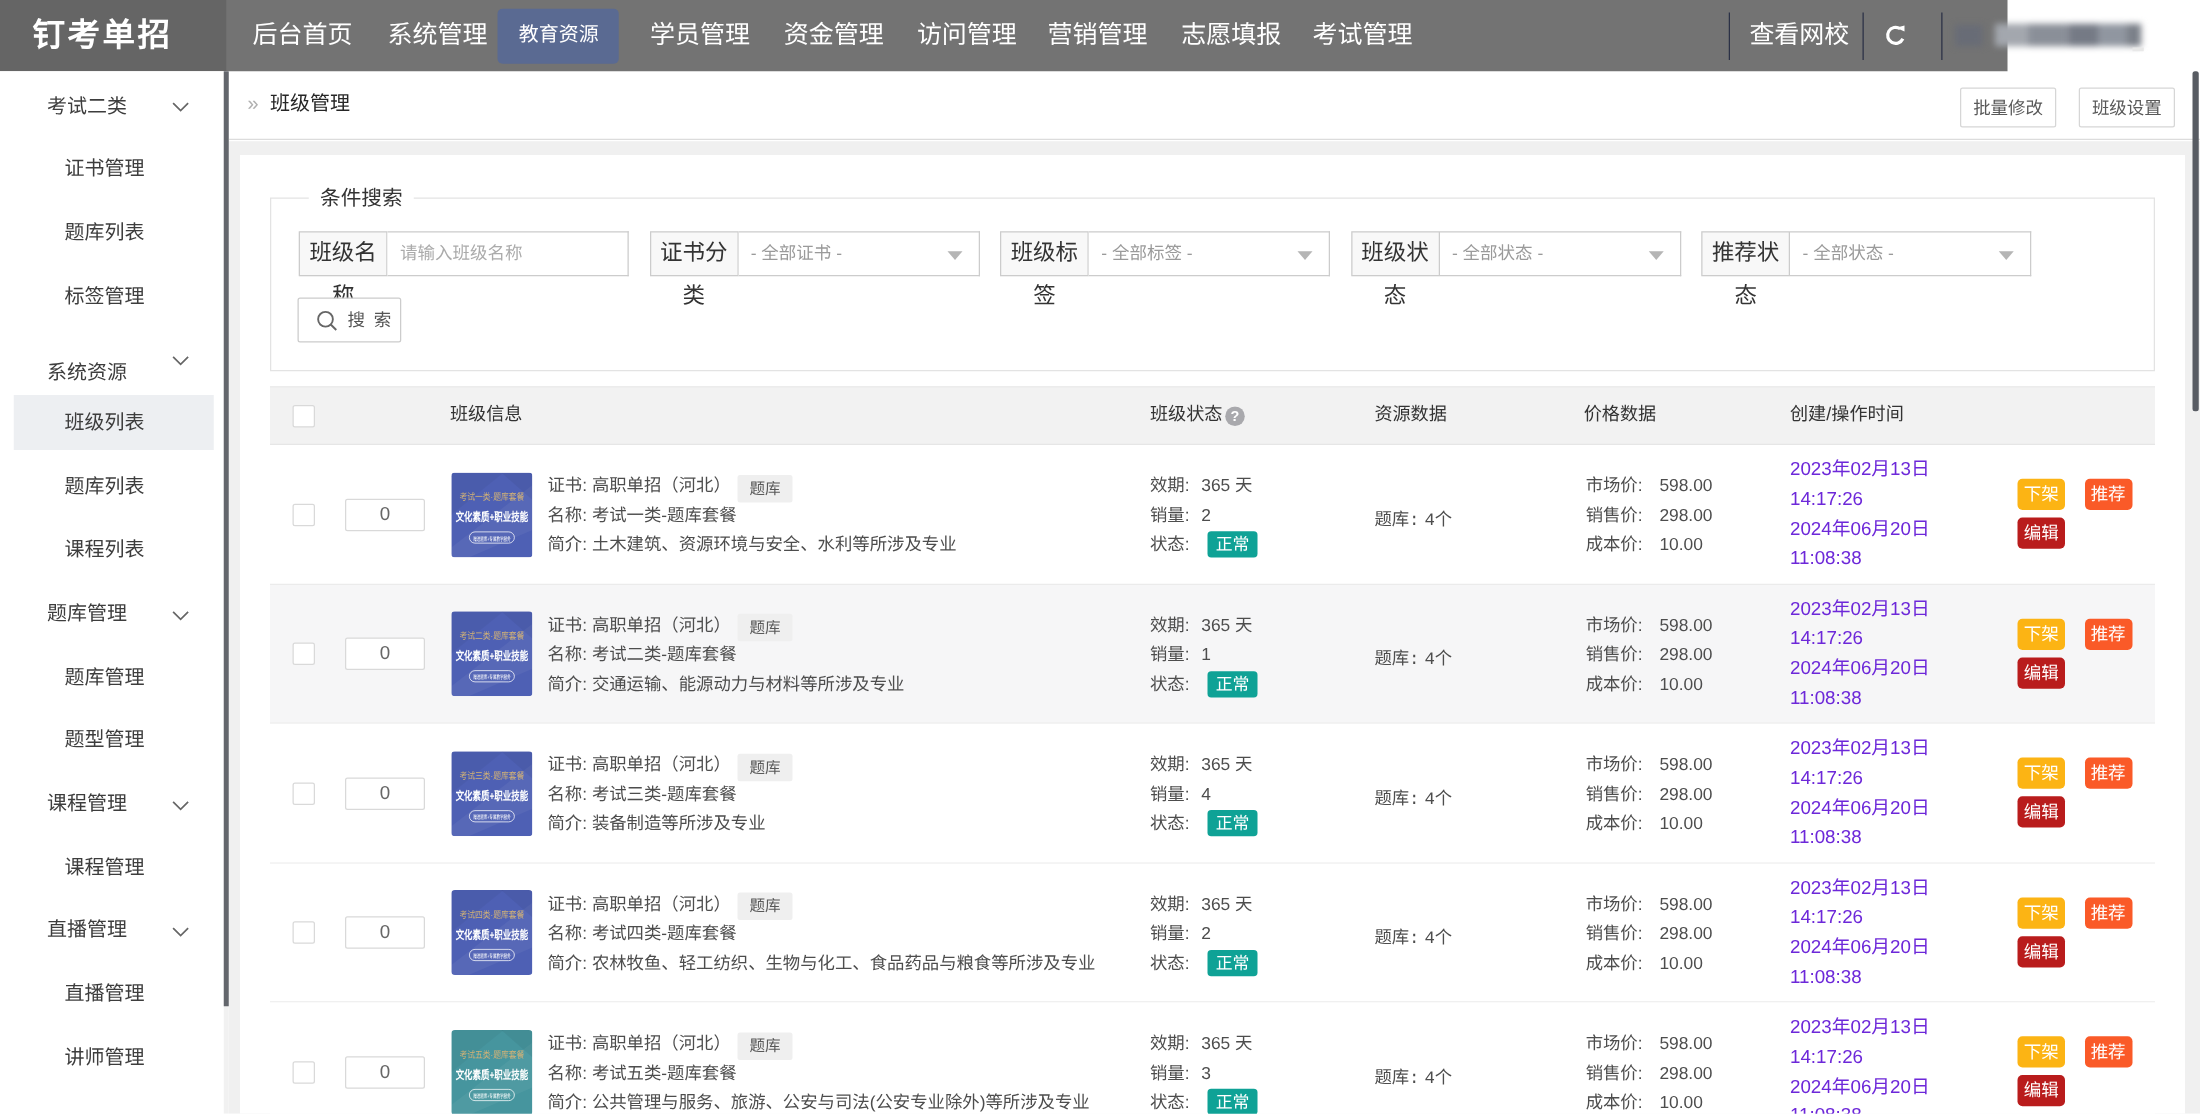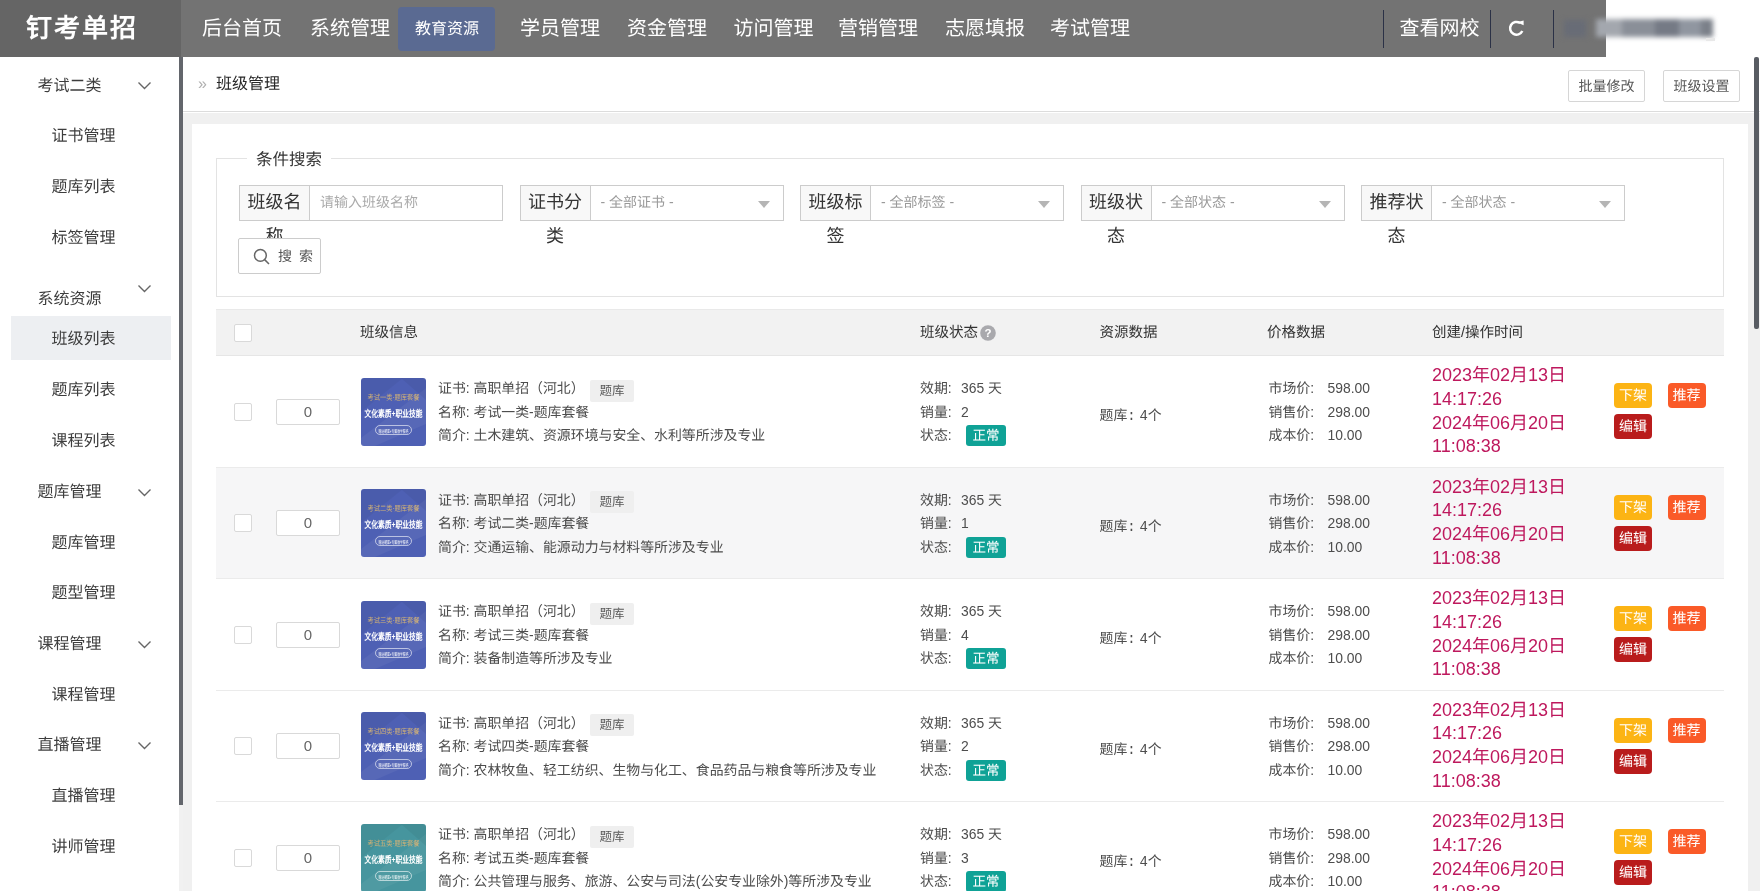--- a/index.html
+++ b/index.html
@@ -35,21 +35,21 @@
 .thumb{position:absolute;left:144.5px;top:21.5px;width:65px;height:68px;border-radius:3px;overflow:hidden;}
 .info{position:absolute;left:222px;top:21px;font-size:13.9px;color:#4d4d4d;line-height:23.5px;white-space:nowrap;}
 .tag{position:absolute;left:374px;top:23.5px;background:#efefef;color:#595959;font-size:12.5px;line-height:22px;height:22px;padding:0 9.5px;border-radius:2px;}
 .stat{position:absolute;left:704px;top:21px;font-size:13.9px;color:#4d4d4d;line-height:23.5px;white-space:nowrap;}
 .stat .lb{display:inline-block;width:41px;}
 .oktag{display:inline-block;background:#0fa296;color:#fff;font-size:13.5px;line-height:21px;height:21px;padding:0 6.5px;border-radius:3px;margin-left:5px;}
 .res{position:absolute;left:883.5px;top:47.5px;font-size:13.9px;color:#4d4d4d;white-space:nowrap;font-family:Liberation Mono, monospace;}
 .res .lb{display:inline-block;width:40px;}
 .price{position:absolute;left:1052.5px;top:21px;font-size:13.9px;color:#4d4d4d;line-height:23.5px;white-space:nowrap;}
 .price .lb{display:inline-block;width:59px;}
-.dates{position:absolute;left:1216px;top:8px;font-size:18px;color:#be185d;line-height:23.8px;white-space:nowrap;}
+.dates{position:absolute;left:1216px;top:8px;font-size:15px;color:#6d28d9;line-height:23.8px;white-space:nowrap;}
 .abtn{position:absolute;width:38px;height:25px;border-radius:4px;color:#fff;font-size:14px;text-align:center;line-height:25px;}
 .b-down{left:1398px;top:27px;background:#fcb414;}
 .b-rec{left:1451.5px;top:27px;background:#fa5a28;}
 .b-edit{left:1398px;top:58px;background:#b91c1c;}</style></head><body>
 <div id="graybg"></div>
 <div id="panel"></div>
 <div id="crumbbar">
     <span style="position:absolute;left:15px;top:0;line-height:54px;font-size:16px;color:#b0b0b0;">»</span>
     <span style="position:absolute;left:33px;top:0;line-height:54px;font-size:16px;color:#262626;">班级管理</span>
     <div class="btn-plain" style="left:1385px;top:13px;">批量修改</div>

